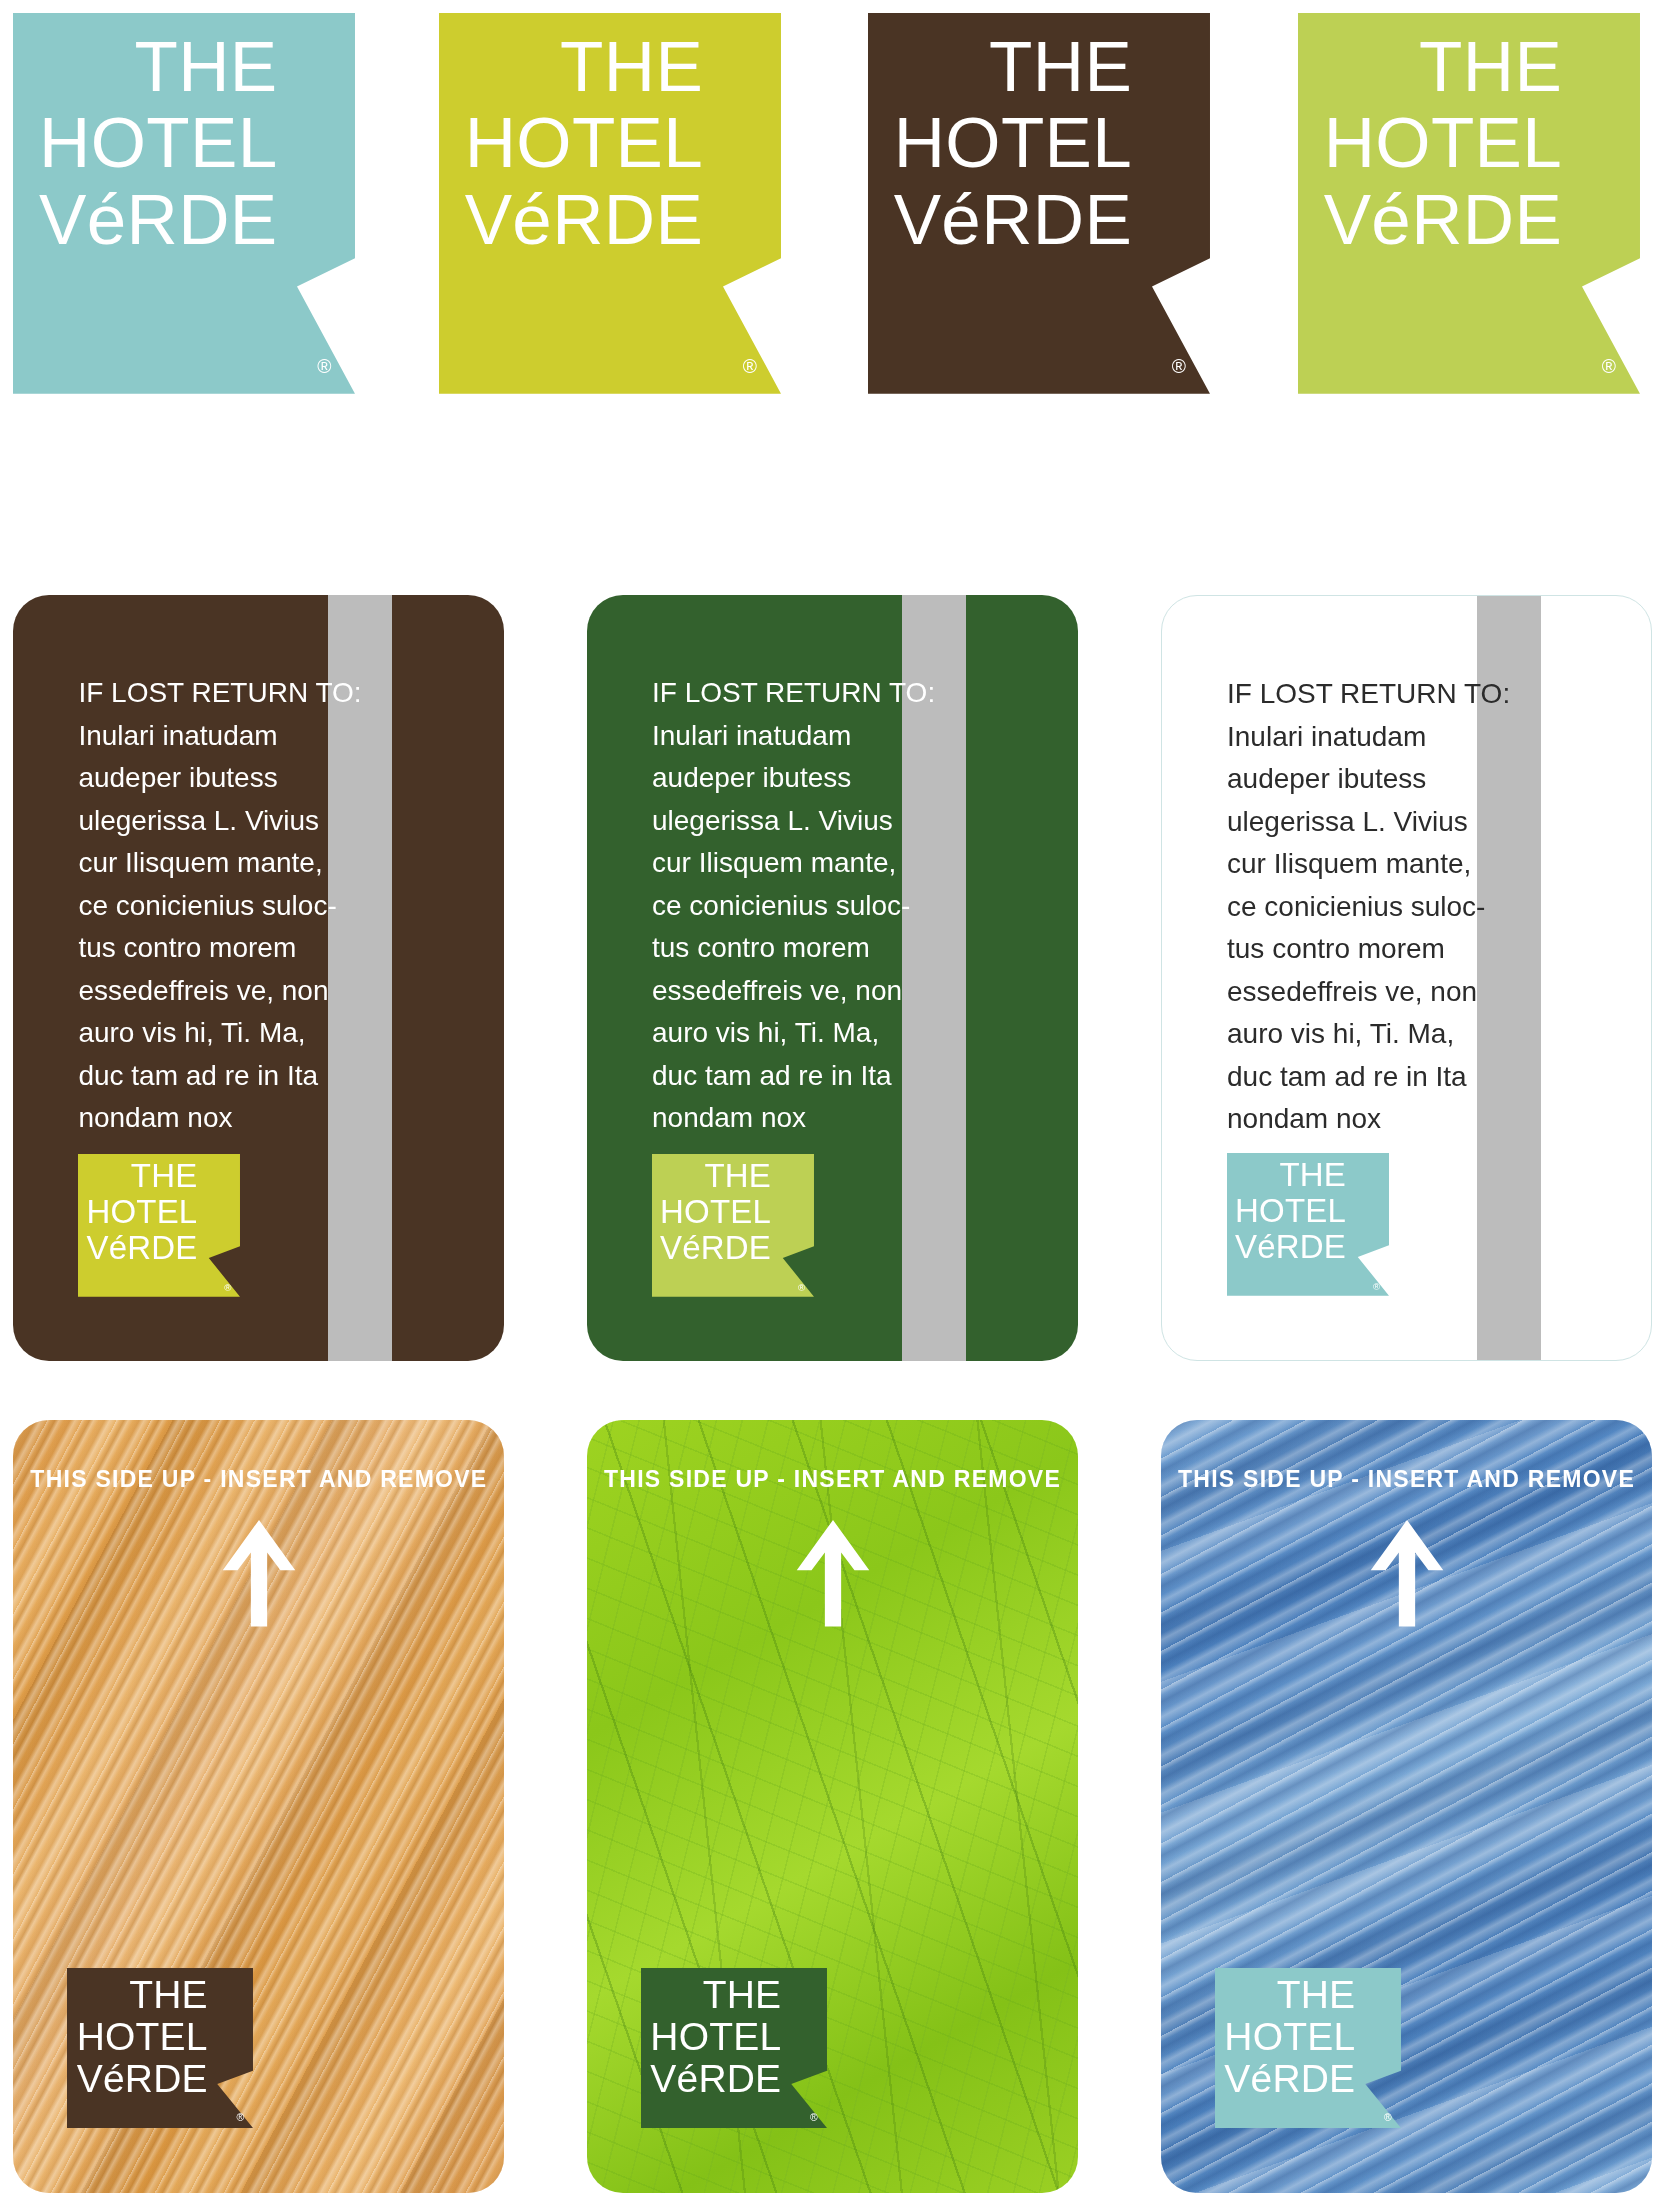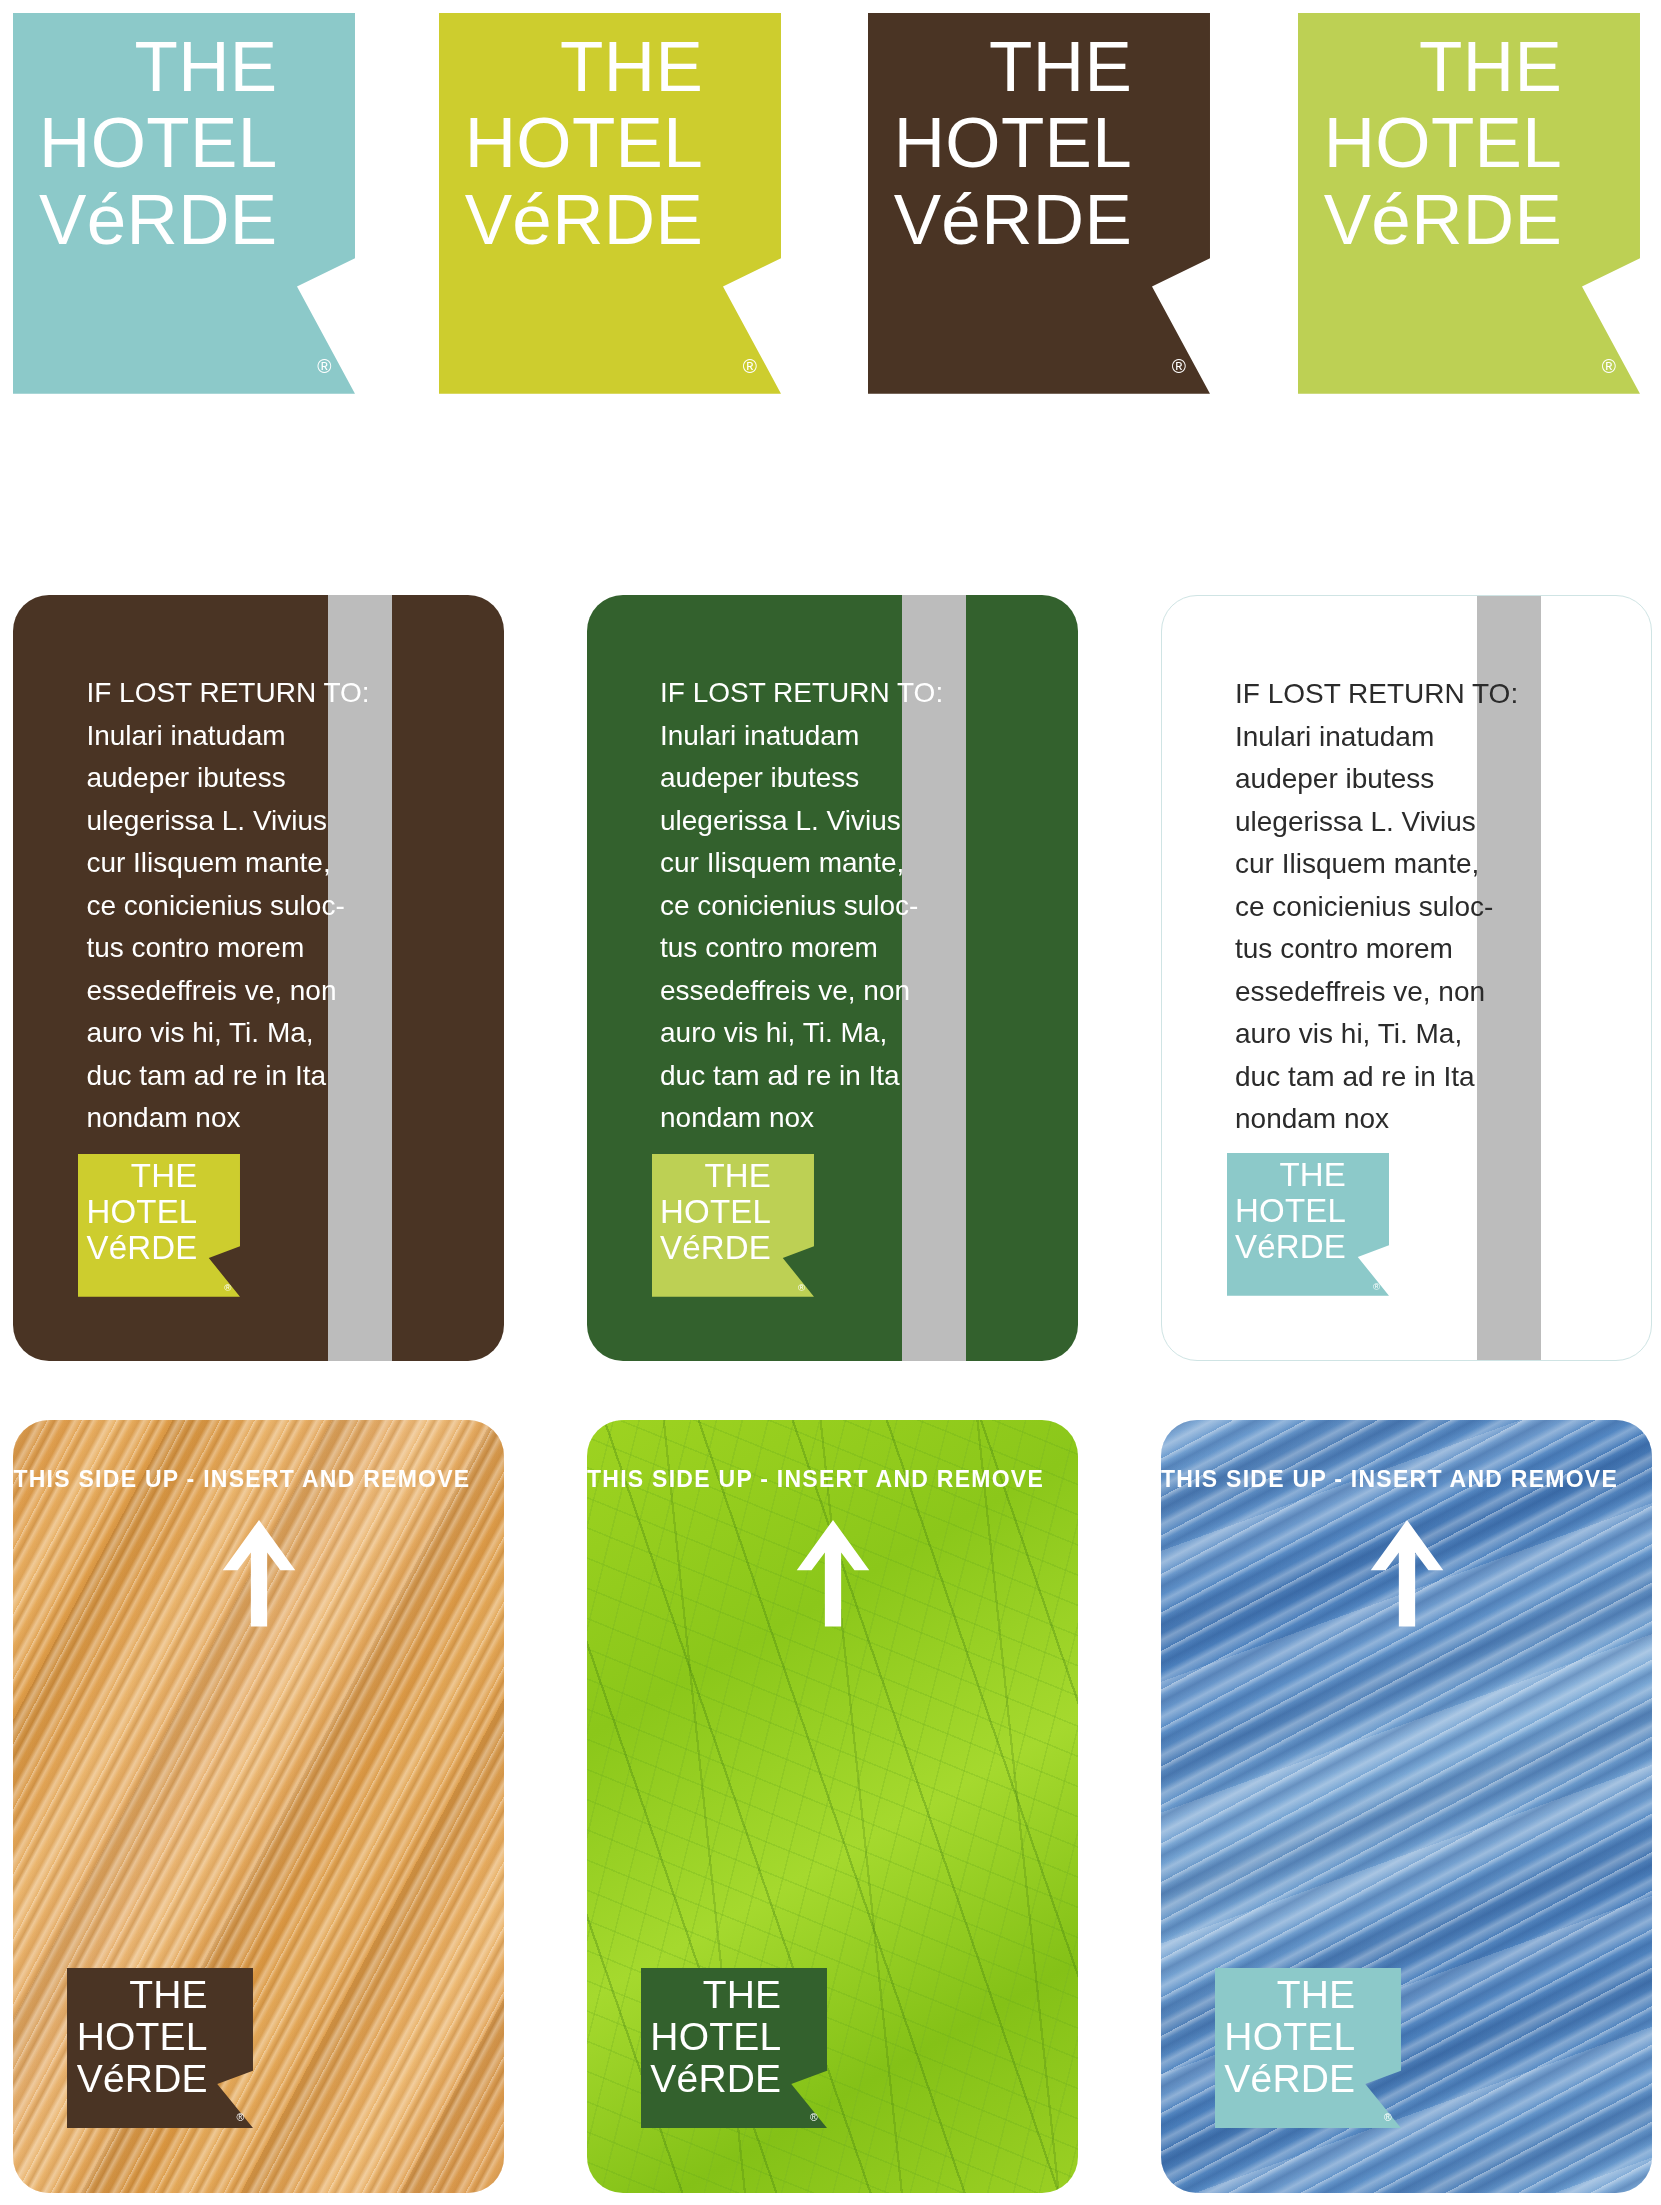--- a/index.html
+++ b/index.html
@@ -27,40 +27,40 @@
   .hero .reg{right:7%;bottom:4.2%;font-size:19.3px;}
 
   
   #row-cards{position:absolute;left:0;top:595px;width:1662px;height:773px;}
   .card{
     position:absolute;top:0;width:491px;height:766px;
     border-radius:36px;overflow:hidden;box-sizing:border-box;
   }
   .card.outline{border:1.5px solid #cfe4e4;background:#ffffff;}
   .stripe{position:absolute;top:0;height:100%;width:64px;background:#bcbcbc;}
-  .card-body{position:absolute;left:65px;top:77px;width:297px;margin-left:8px;}
+  .card-body{position:absolute;left:65px;top:77px;width:297px;}
   .card-body p{
     margin:0;font-size:28px;line-height:1.52;color:#ffffff;
     font-family:"Liberation Sans", sans-serif;white-space:pre-line;
   }
   .card-body .lead{font-weight:400;}
   .card.outline .card-body p{color:#2b2b2b;}
   .card-logo{position:absolute;left:65px;bottom:64px;width:162px;height:143px;}
   .card-logo .txt{left:5%;top:3%;font-size:33px;}
   .card-logo .reg{right:5.5%;bottom:3%;font-size:9.7px;}
 
   
   #row-textured{position:absolute;left:0;top:1420px;width:1662px;height:773px;}
   .tcard{
     position:absolute;top:0;width:491px;height:773px;
     border-radius:36px;overflow:hidden;
   }
   .tex{position:absolute;inset:0;}
   .side-up{
-    position:absolute;left:0;right:0;top:46px;
+    position:absolute;left:0;right:0;top:46px;text-align:center;
     color:#ffffff;font-size:23px;font-weight:700;letter-spacing:.055em;
     font-family:"Liberation Sans", sans-serif;white-space:nowrap;
   }
   .arrow{position:absolute;left:50%;transform:translateX(-50%);top:97px;width:82px;height:111px;}
   .tcard-logo{position:absolute;left:54px;bottom:65px;width:186px;height:160px;}
   .tcard-logo .txt{left:5%;top:3.5%;font-size:39px;}
   .tcard-logo .reg{right:5%;bottom:3%;font-size:10.4px;}
 
   
   .tex-wood{

